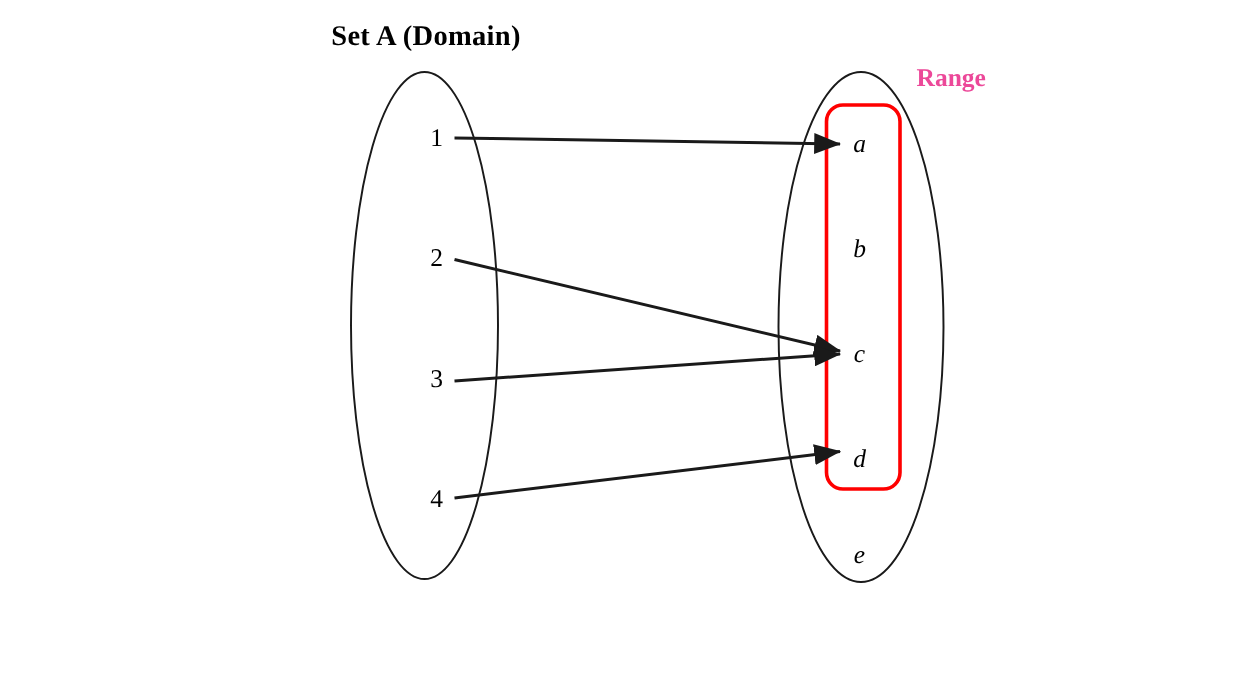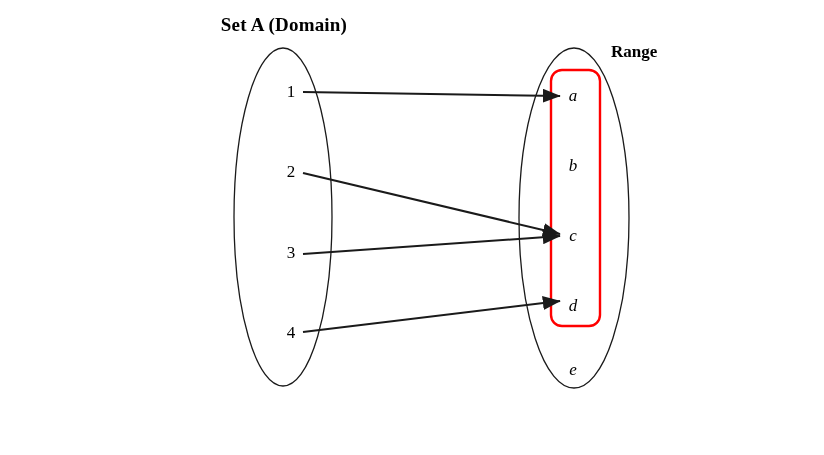--- a/index.html
+++ b/index.html
@@ -102,21 +102,21 @@
     <line x1="277" y1="173" x2="534" y2="234" stroke="#1a1a1a" stroke-width="2" marker-end="url(#arrowhead)"></line>
 
     <line x1="277" y1="254" x2="534" y2="236" stroke="#1a1a1a" stroke-width="2" marker-end="url(#arrowhead)"></line>
 
     <line x1="277" y1="332" x2="534" y2="301" stroke="#1a1a1a" stroke-width="2" marker-end="url(#arrowhead)"></line>
   </svg>
 
   <div class="set-title" id="set-a-title">Set A (Domain)</div>
 
 
-  <div class="range-label" style="color:#000000;">Range</div>
+  <div class="range-label" style="color:#ec4899;">Range</div>
 
   <div class="elem-label" style="left:265px; top:92px;">1</div>
   <div class="elem-label" style="left:265px; top:172px;">2</div>
   <div class="elem-label" style="left:265px; top:253px;">3</div>
   <div class="elem-label" style="left:265px; top:333px;">4</div>
 
   <div class="elem-label codomain" style="left:547px; top:96px;">a</div>
   <div class="elem-label codomain" style="left:547px; top:166px;">b</div>
   <div class="elem-label codomain" style="left:547px; top:236px;">c</div>
   <div class="elem-label codomain" style="left:547px; top:306px;">d</div>

